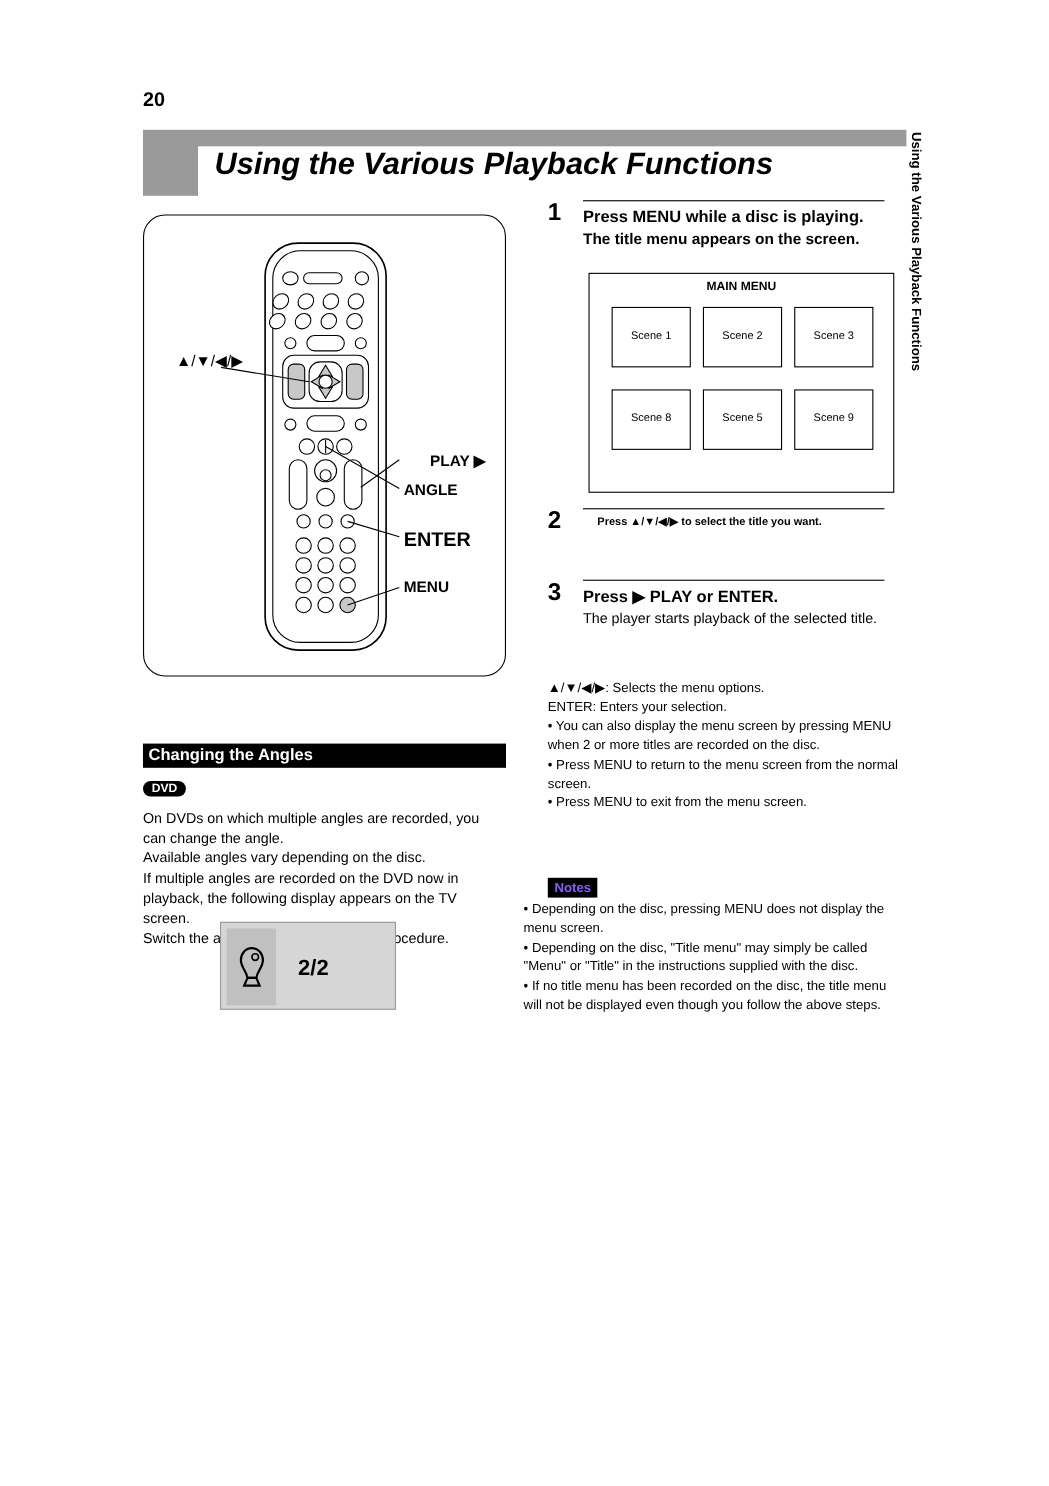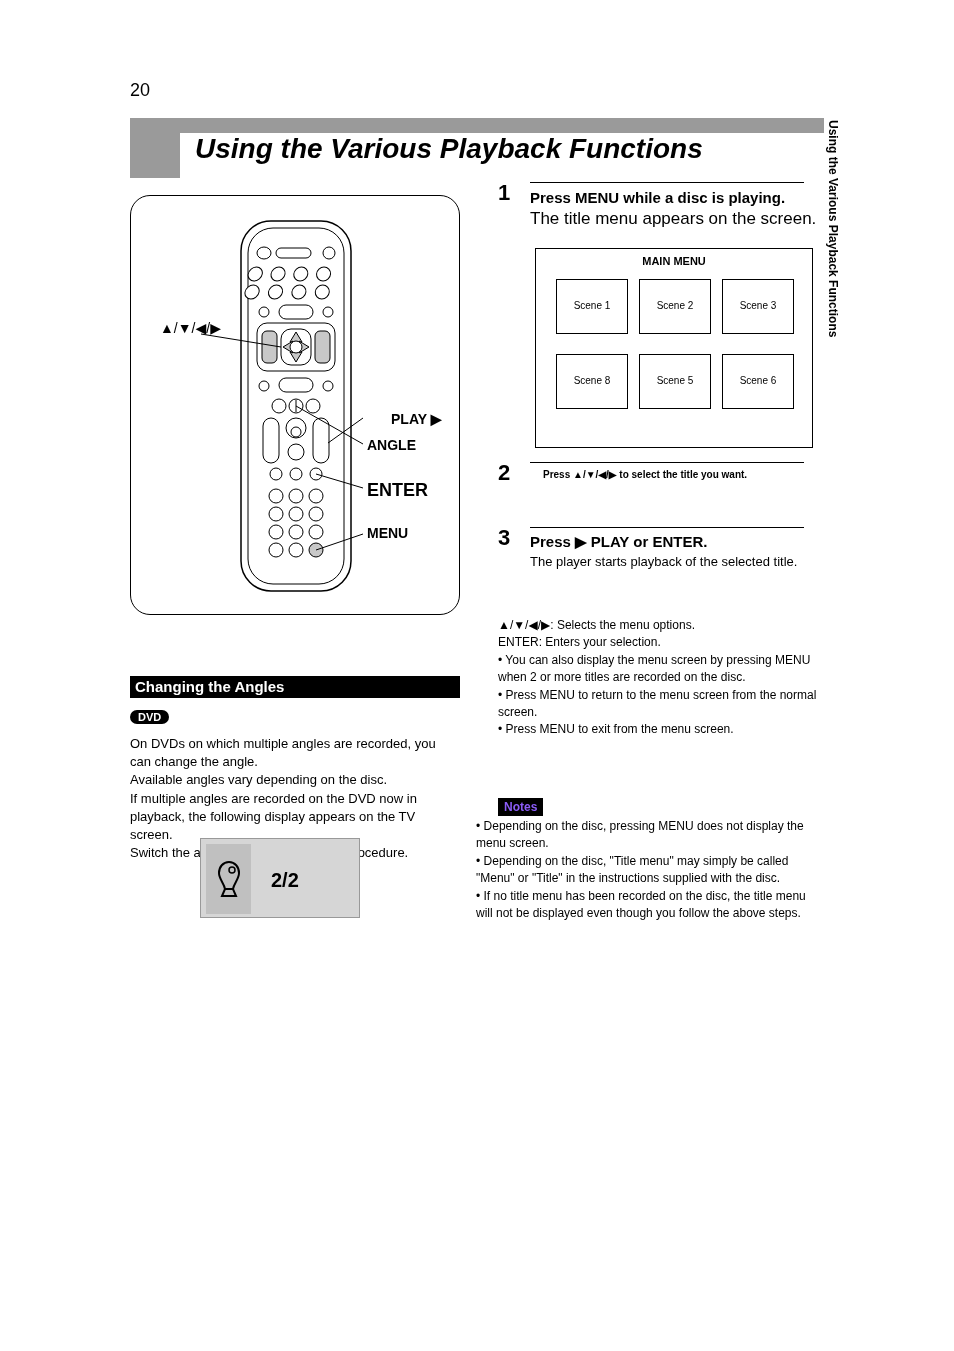--- a/index.html
+++ b/index.html
@@ -9,21 +9,21 @@
       background: #fff;
       font-family: Arial, Helvetica, sans-serif;
       position: relative;
       color: #000;
     }
     .page-num-top {
       position: absolute;
       top: 80px;
       left: 130px;
       font-size: 18px;
-      font-weight: normal;
+      font-weight: bold;
     }
     .dark-tab {
       position: absolute;
       top: 118px;
       left: 130px;
       width: 50px;
       height: 60px;
       background: #9a9a9a;
     }
     .title-bar {
@@ -410,31 +410,31 @@
       </svg>
     </span>
   </div>
   <div class="angle-num">2/2</div>
 </div>
 
 <div class="step-num-1">1</div>
 <div class="step-1-line"></div>
 <div class="step-1-title">
   <span>Press MENU while a disc is playing.</span><br>
-  <span style="font-weight:normal;font-size:17px">The title menu appears on the screen.</span>
+  <span style="font-weight:bold;font-size:14px">The title menu appears on the screen.</span>
 </div>
 
 <div class="menu-preview">
   <div class="menu-title">MAIN MENU</div>
   <div class="menu-cell c1">Scene 1</div>
   <div class="menu-cell c2">Scene 2</div>
   <div class="menu-cell c3">Scene 3</div>
   <div class="menu-cell c4">Scene 8</div>
   <div class="menu-cell c5">Scene 5</div>
-  <div class="menu-cell c6">Scene 6</div>
+  <div class="menu-cell c6">Scene 9</div>
 </div>
 
 <div class="step-num-2">2</div>
 <div class="step-2-line"></div>
 <div class="step-2-title">Press ▲/▼/◀/▶ to select the title you want.</div>
 
 <div class="step-num-3">3</div>
 <div class="step-3-line"></div>
 <div class="step-3-title">Press ▶ PLAY or ENTER.</div>
 <div class="step-3-body">The player starts playback of the selected title.</div>

